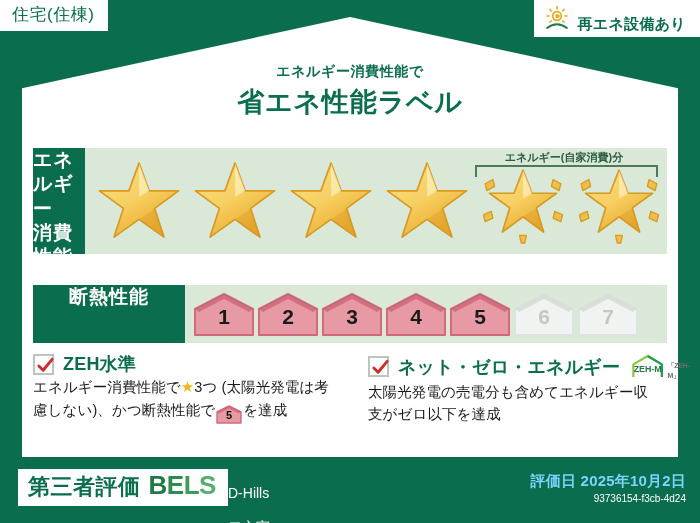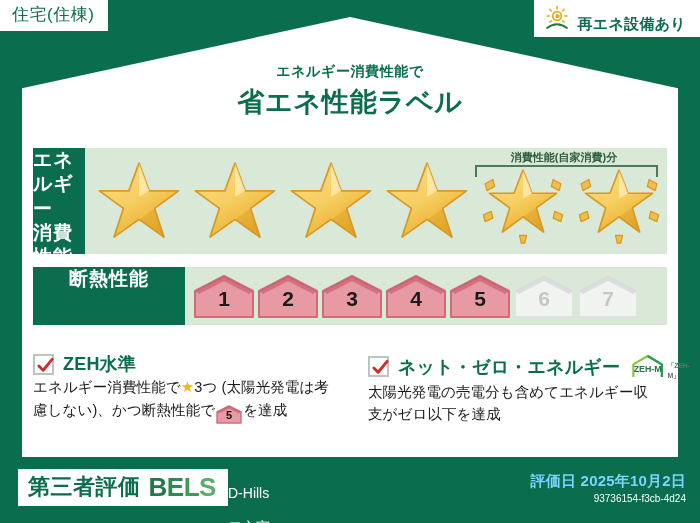--- a/index.html
+++ b/index.html
@@ -95,21 +95,21 @@
     z-index: 3;
   }
   .solar-caption {
     position: absolute; top: 2px; right: 8px; width: 190px;
     text-align: center; color: #2f5d43;
     font-size: 11px; font-weight: bold; letter-spacing: 0px;
     z-index: 4;
   }
 
   
-  #row-insul { left: 33px; top: 267px; width: 634px; height: 58px; }
+  #row-insul { left: 33px; top: 285px; width: 634px; height: 58px; }
   #row-insul .row-label { width: 152px; font-size: 19px; }
   #row-insul .row-body { display: flex; align-items: center; padding-left: 8px; gap: 2px; }
 
   .house-chip {
     position: relative; width: 62px; height: 46px;
     flex: 0 0 62px;
     display: flex; align-items: flex-end; justify-content: center;
   }
   .chip-svg { position: absolute; left:0; top:0; width: 62px; height: 46px; }
   .chip-num {
@@ -155,21 +155,21 @@
     text-align: center; font-size: 11px; line-height: 21px; color: #111;
   }
 
   
   .bottom-bar {
     position: absolute; left: 0; bottom: 0; width: 700px; height: 66px;
   }
   .bels-box {
     position: absolute; left: 18px; top: 12px;
     background: #ffffff; padding: 3px 12px 4px 10px;
-    display: flex; align-items: center; gap: 8px;
+    display: flex; align-items: flex-start; gap: 8px;
   }
   .bels-jp { color: #0a6e4e; font-size: 22px; font-weight: bold; letter-spacing: .5px; }
   .bels-en { font-size: 26px; font-weight: bold; letter-spacing: -.5px; line-height: 1; }
   .bels-en .b1 { color: #1f7a45; }
   .bels-en .b2 { color: #2e8b4f; }
   .bels-en .b3 { color: #3f9a5c; }
   .bels-en .b4 { color: #56ad6c; }
   .bld-name {
     position: absolute; left: 228px; top: 28px;
     color: #ffffff; font-size: 14px; display: flex; gap: 18px; flex-direction: column;
@@ -215,21 +215,21 @@
   <div class="title-sub">エネルギー消費性能で</div>
   <div class="title-main">省エネ性能ラベル</div>
 
   <div class="row" id="row-energy">
     <div class="row-label">
       <span>エネルギー</span>
       <span>消費性能</span>
     </div>
     <div class="row-body">
 
-      <div class="solar-caption">消費性能(自家消費)分</div>
+      <div class="solar-caption">エネルギー(自家消費)分</div>
       <div class="solar-bracket"></div>
 
       <div class="star-wrap">
         <svg class="star-svg" viewBox="0 0 100 100">
           <defs>
             <linearGradient id="sg" x1="0" y1="0" x2="0.6" y2="1">
               <stop offset="0%" stop-color="#fbe08a"></stop>
                 <stop offset="55%" stop-color="#f7cf62"></stop>
                 <stop offset="100%" stop-color="#e8ab2e"></stop>
             </linearGradient>

